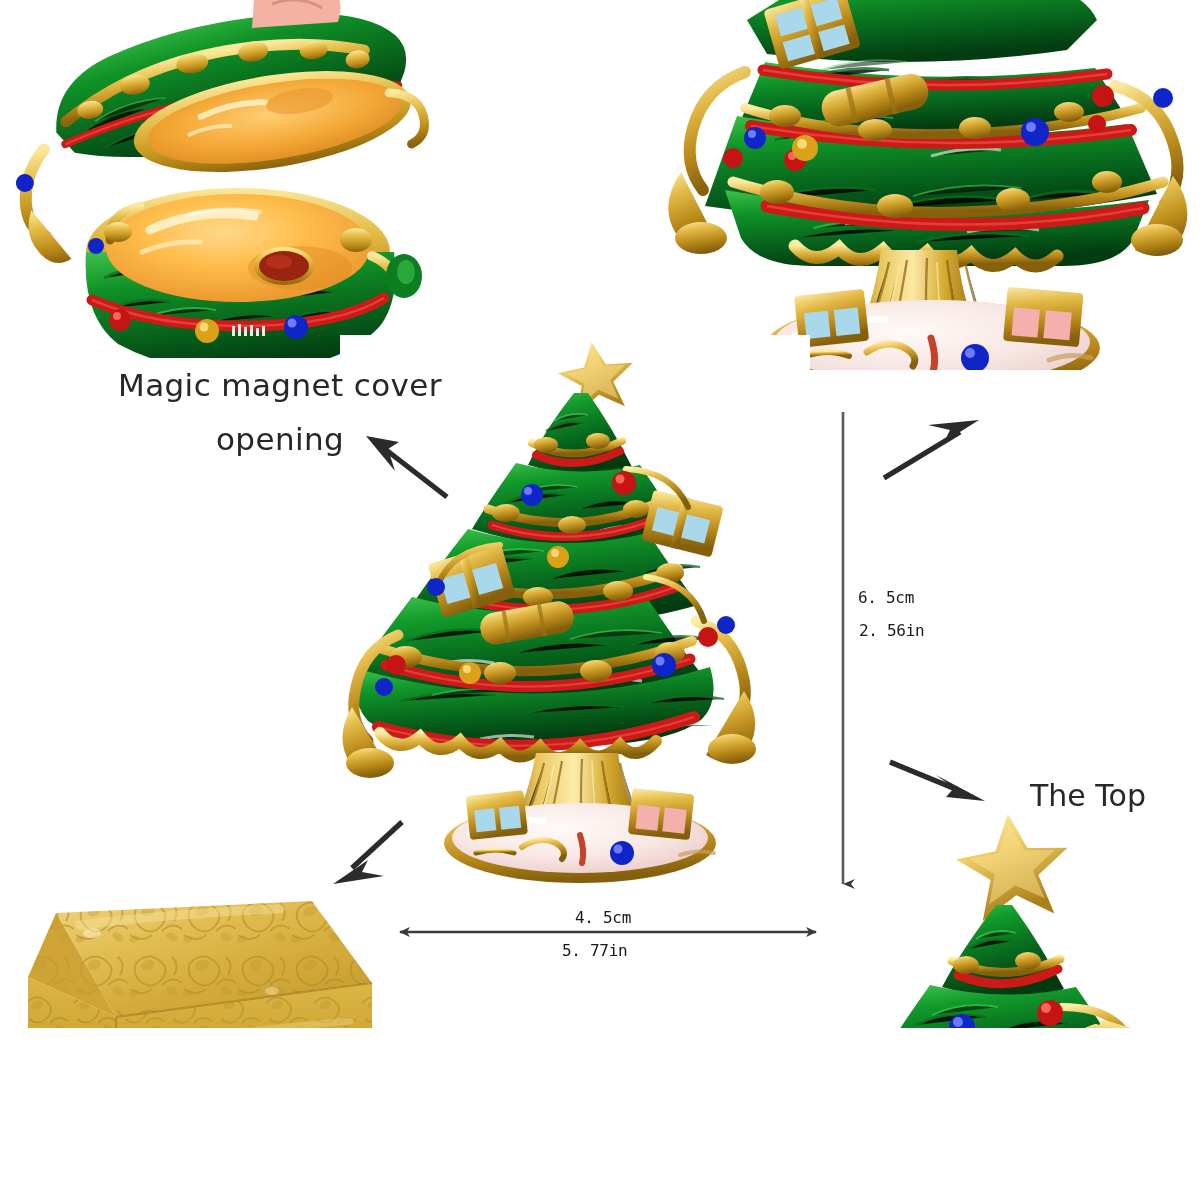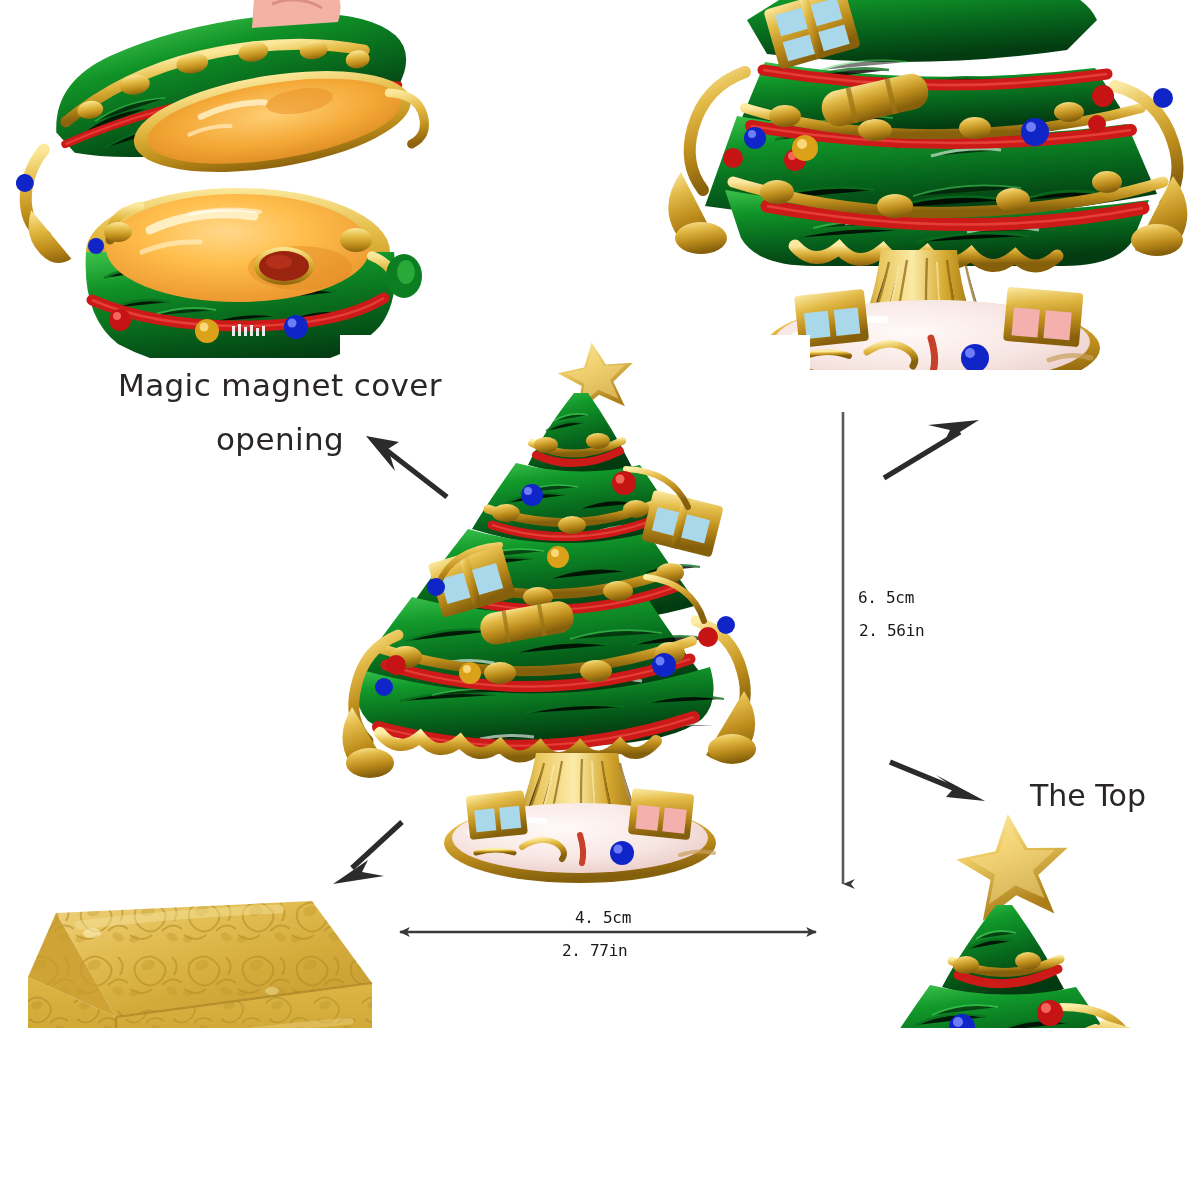--- a/index.html
+++ b/index.html
@@ -810,15 +810,15 @@
 
 
   <div class="anno label-top" style="left:1030px; top:778px;text-align:right;">The Top</div>
 
   <div class="anno dim-text" style="left:858px; top:588px;">6. 5cm</div>
 
   <div class="anno dim-text" style="left:853px; top:621px;margin-left:6px;">2. 56in</div>
 
   <div class="anno dim-text" style="left:562px; top:908px;margin-left:13px;">4. 5cm</div>
 
-  <div class="anno dim-text" style="left:562px; top:941px;">2. 77in</div>
+  <div class="anno dim-text" style="left:562px; top:941px;">5. 77in</div>
 
 </div>
 
 </body></html>

